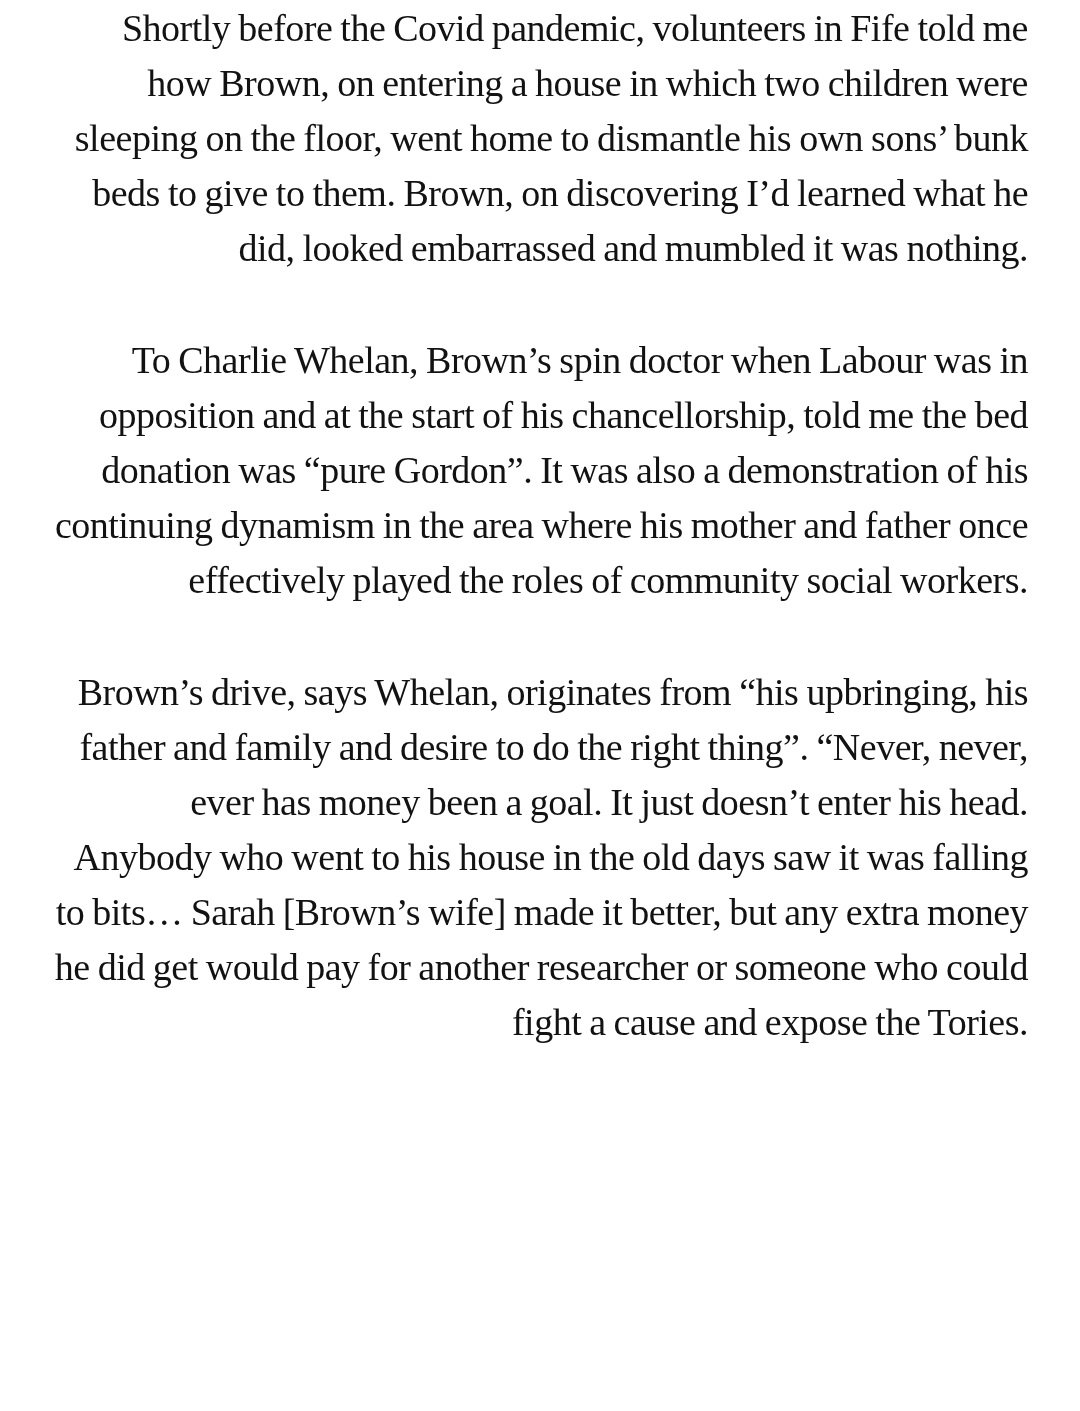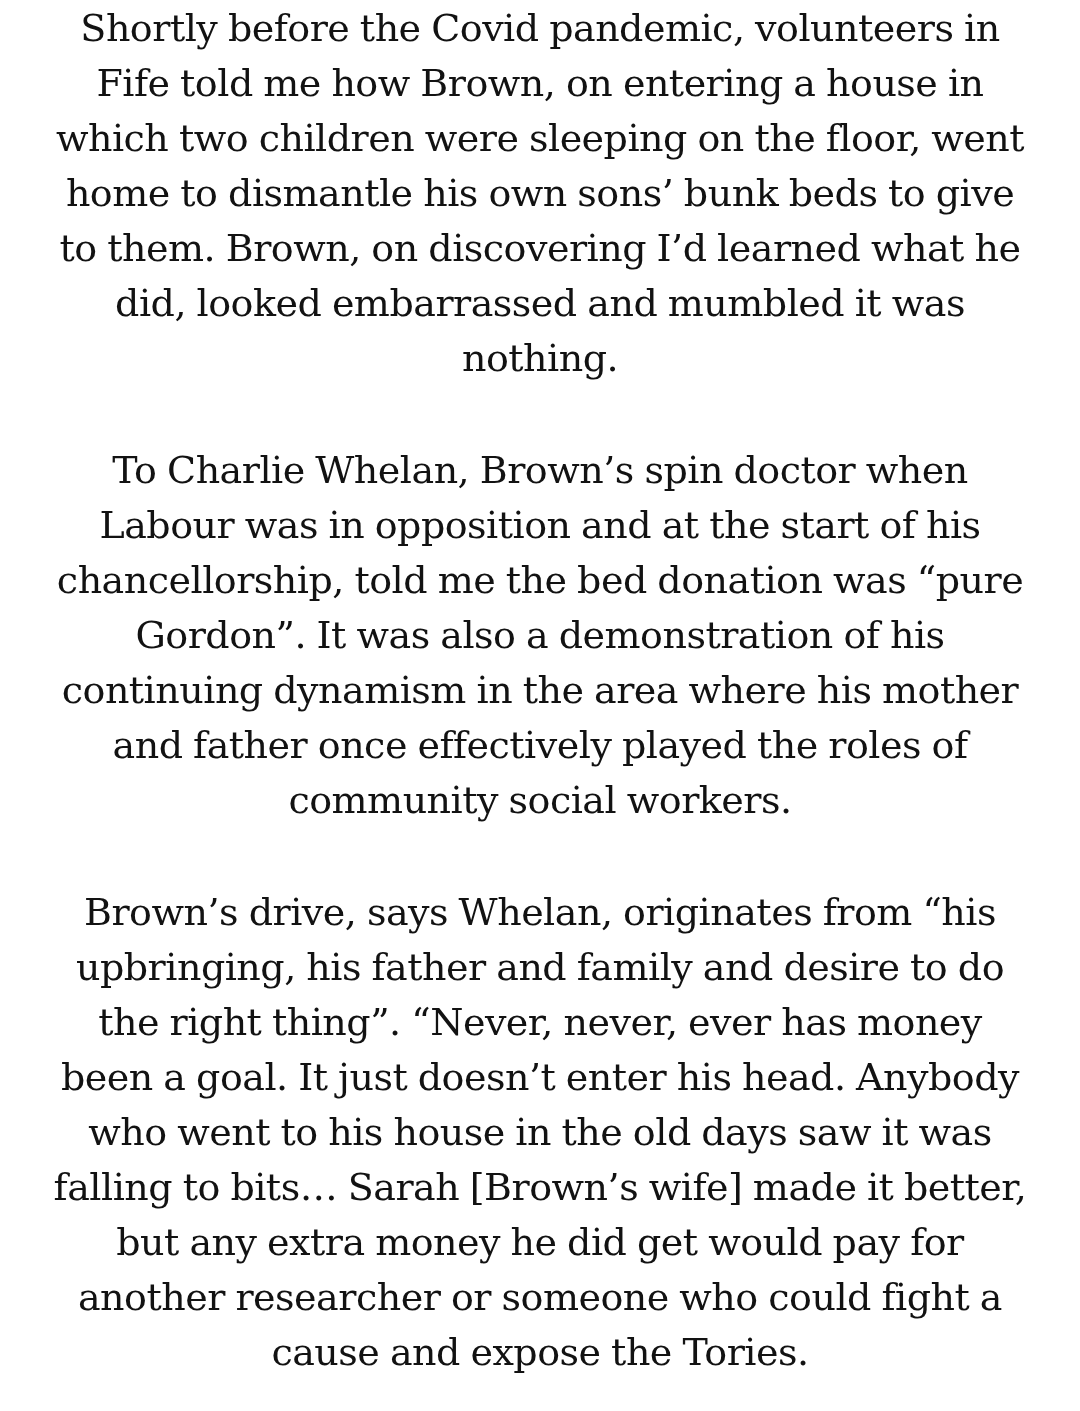--- a/index.html
+++ b/index.html
@@ -18,22 +18,23 @@
     box-sizing: border-box;
     width: 1080px;
     padding: 1px 52px 0 52px;
   }
   .article-body p {
     margin: 0 0 57px 0;
     font-size: 38px;
     line-height: 55px;
     letter-spacing: -0.5px;
     word-spacing: -1px;
-    text-align: center;
+    text-align: right;
     max-width: 976px;
+    font-family: Liberation Serif, serif;
   }
   .article-body p:last-child {
     margin-bottom: 11px;
   }
 </style>
 </head>
 <body>
 
 <article class="article-body">
   <p>Shortly before the Covid pandemic, volunteers in Fife told me how Brown, on entering a house in which two children were sleeping on the floor, went home to dismantle his own sons’ bunk beds to give to them. Brown, on discovering I’d learned what he did, looked embarrassed and mumbled it was nothing.</p>

